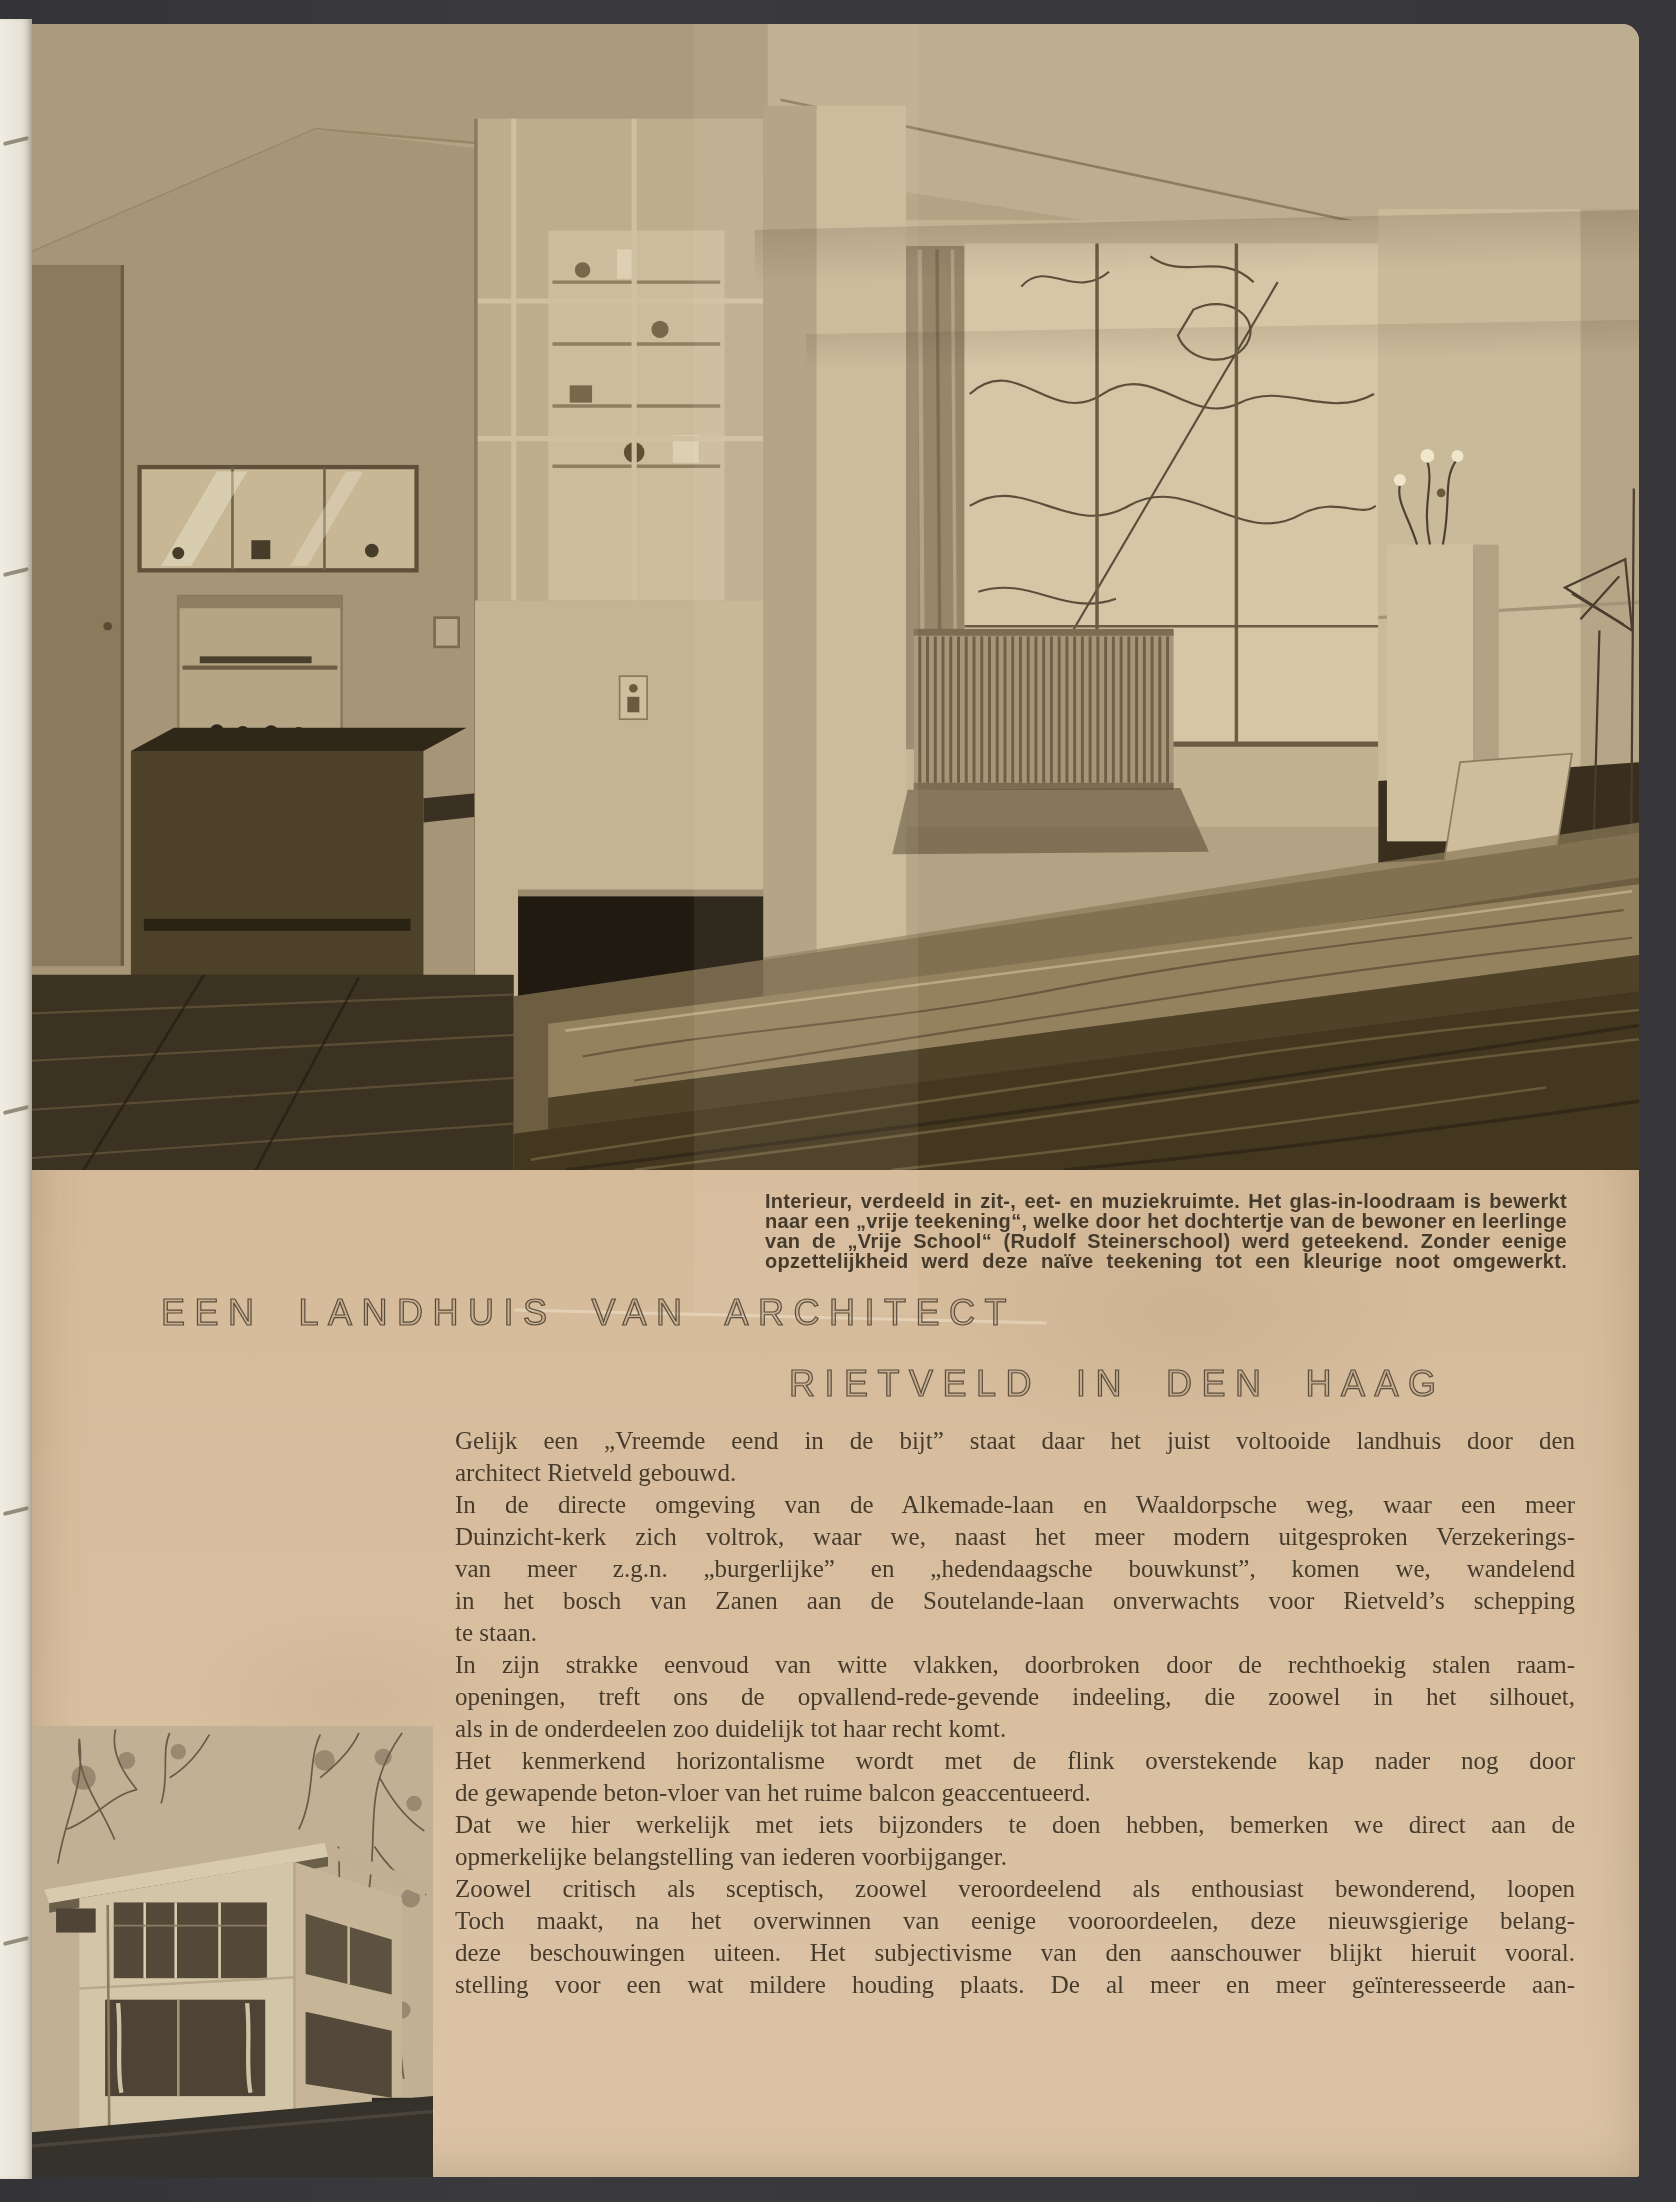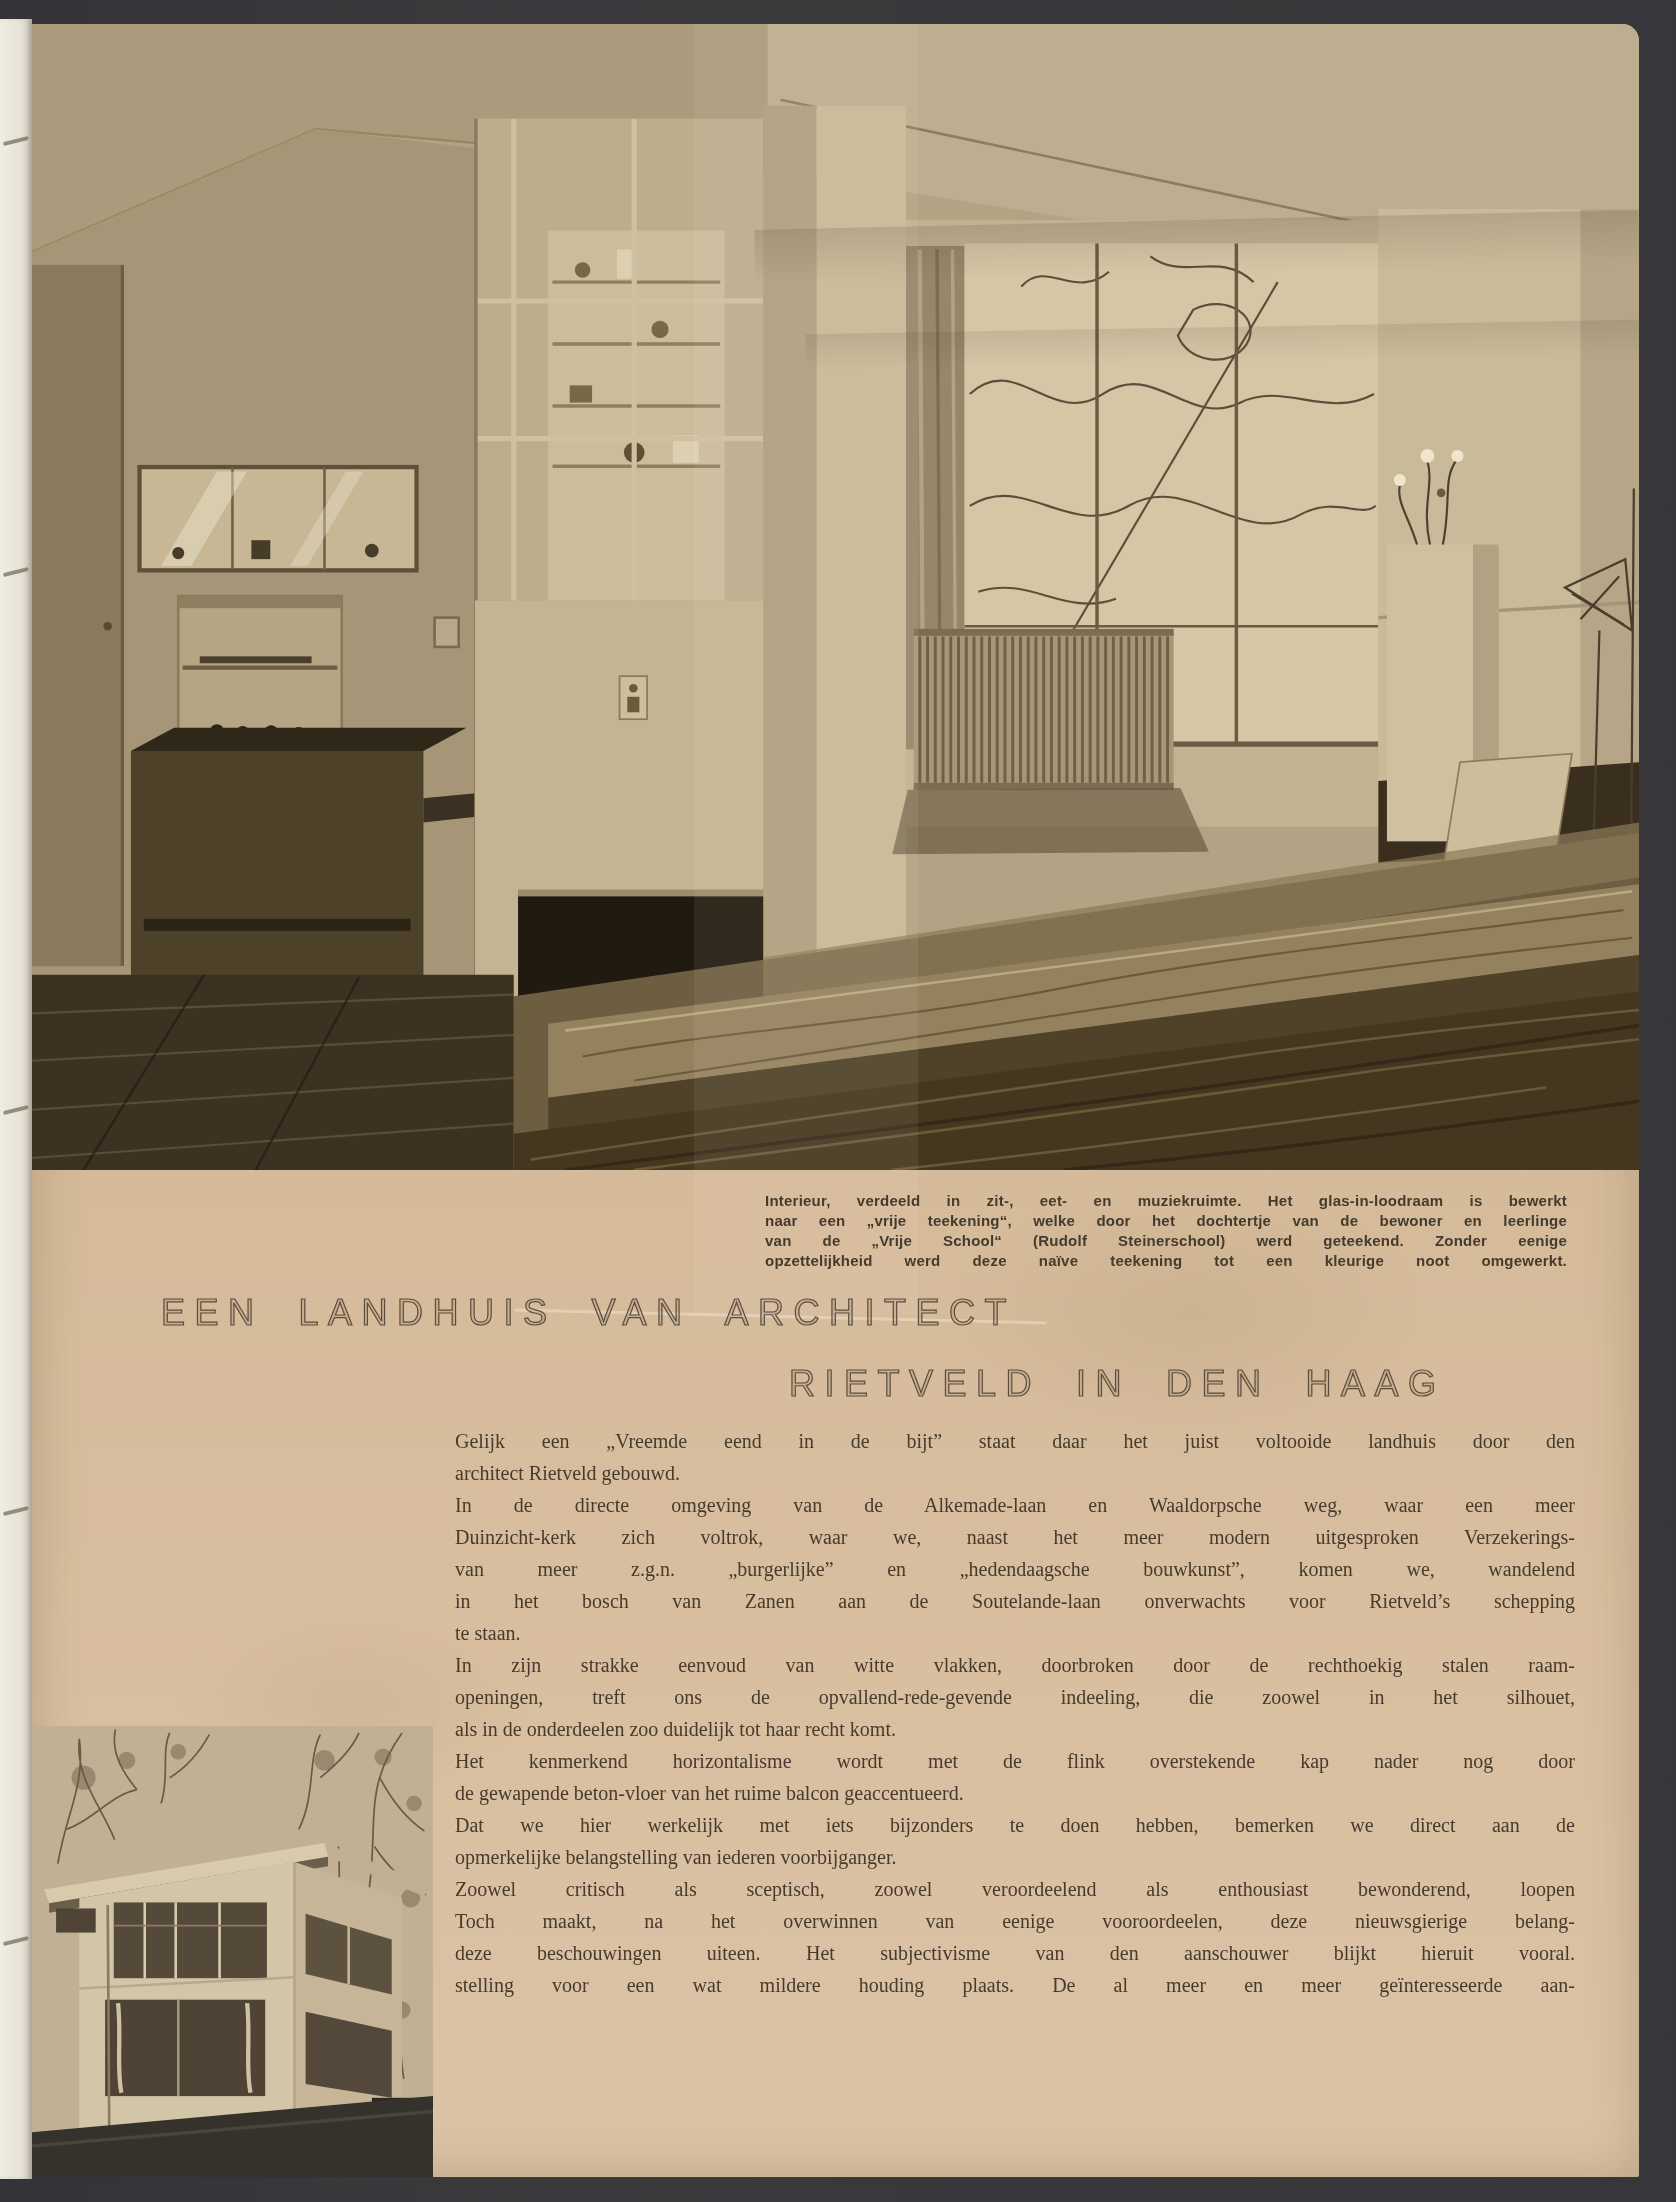--- a/index.html
+++ b/index.html
@@ -28,35 +28,35 @@
   #photo-main svg,#photo-ext svg{display:block;width:100%;height:100%;}
   .crease{pointer-events:none;}
   #crease1{left:723px;top:196px;width:884px;height:55px;
     background:linear-gradient(180deg,rgba(70,57,40,.16),rgba(70,57,40,0));transform:rotate(-1.3deg);}
   #crease2{left:774px;top:303px;width:833px;height:36px;
     background:linear-gradient(180deg,rgba(70,57,40,.12),rgba(70,57,40,0));transform:rotate(-1deg);}
   #lightband{left:662px;top:0;width:224px;height:1291px;background:rgba(255,244,220,.07);}
   
   #caption{left:733px;top:1167px;width:802px;color:#453b2d;
     font-family:"Liberation Sans", sans-serif;font-weight:bold;
-    font-size:15px;line-height:20px;letter-spacing:.015em;}
+    font-size:20px;line-height:20px;letter-spacing:.015em;}
   .cap-line{text-align:justify;text-align-last:justify;white-space:nowrap;}
   
   .hl{font-family:"Liberation Sans", sans-serif;color:#5e5140;font-weight:300;
       font-size:36px;letter-spacing:9.5px;word-spacing:15.5px;white-space:nowrap;}
   @supports (-webkit-text-stroke: 1px #000){
     .hl{-webkit-text-stroke:1.2px #5b4e3e;-webkit-text-fill-color:rgba(91,78,62,.12);}
   }
   #headline1{left:129px;top:1268px;}
   #headline2{left:757px;top:1339px;}
   .tear{left:482px;top:1291px;width:533px;height:2.6px;background:rgba(255,246,228,.35);
         transform:rotate(1.4deg);border-radius:1.7px;}
   
   #body-text{left:423px;top:1401px;width:1120px;color:#463b2d;
-    font-size:20px;line-height:32px;}
+    font-size:25px;line-height:32px;}
   .bline{text-align:justify;text-align-last:justify;white-space:nowrap;}
   .bline.final{text-align-last:left;white-space:normal;}
   
   #photo-ext{left:0;top:1702px;width:401px;height:451px;}
 </style>
 </head>
 <body>
 
 <div id="scan">
 

